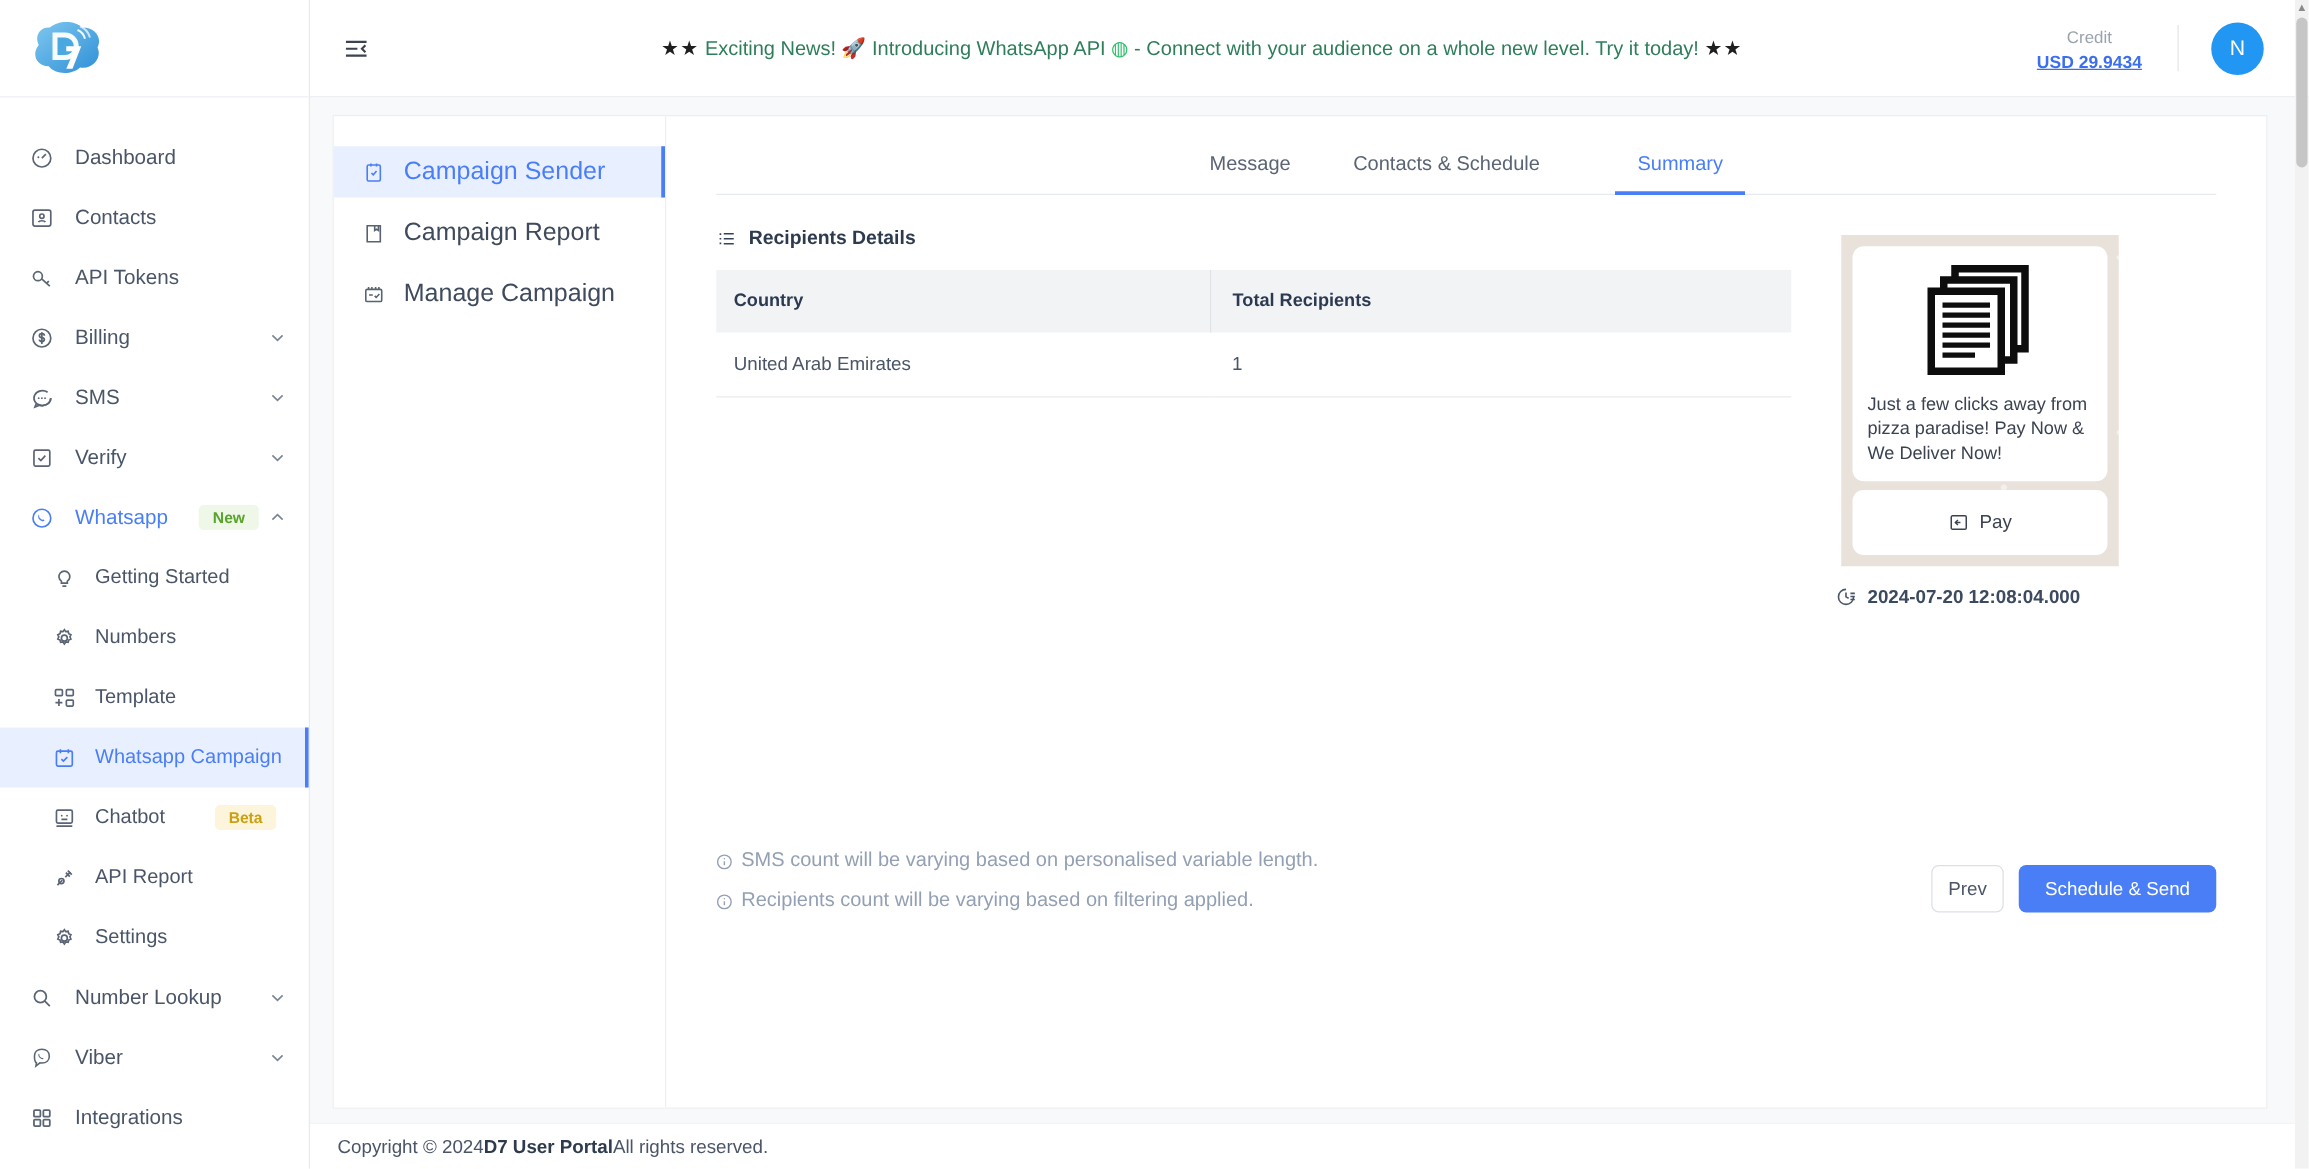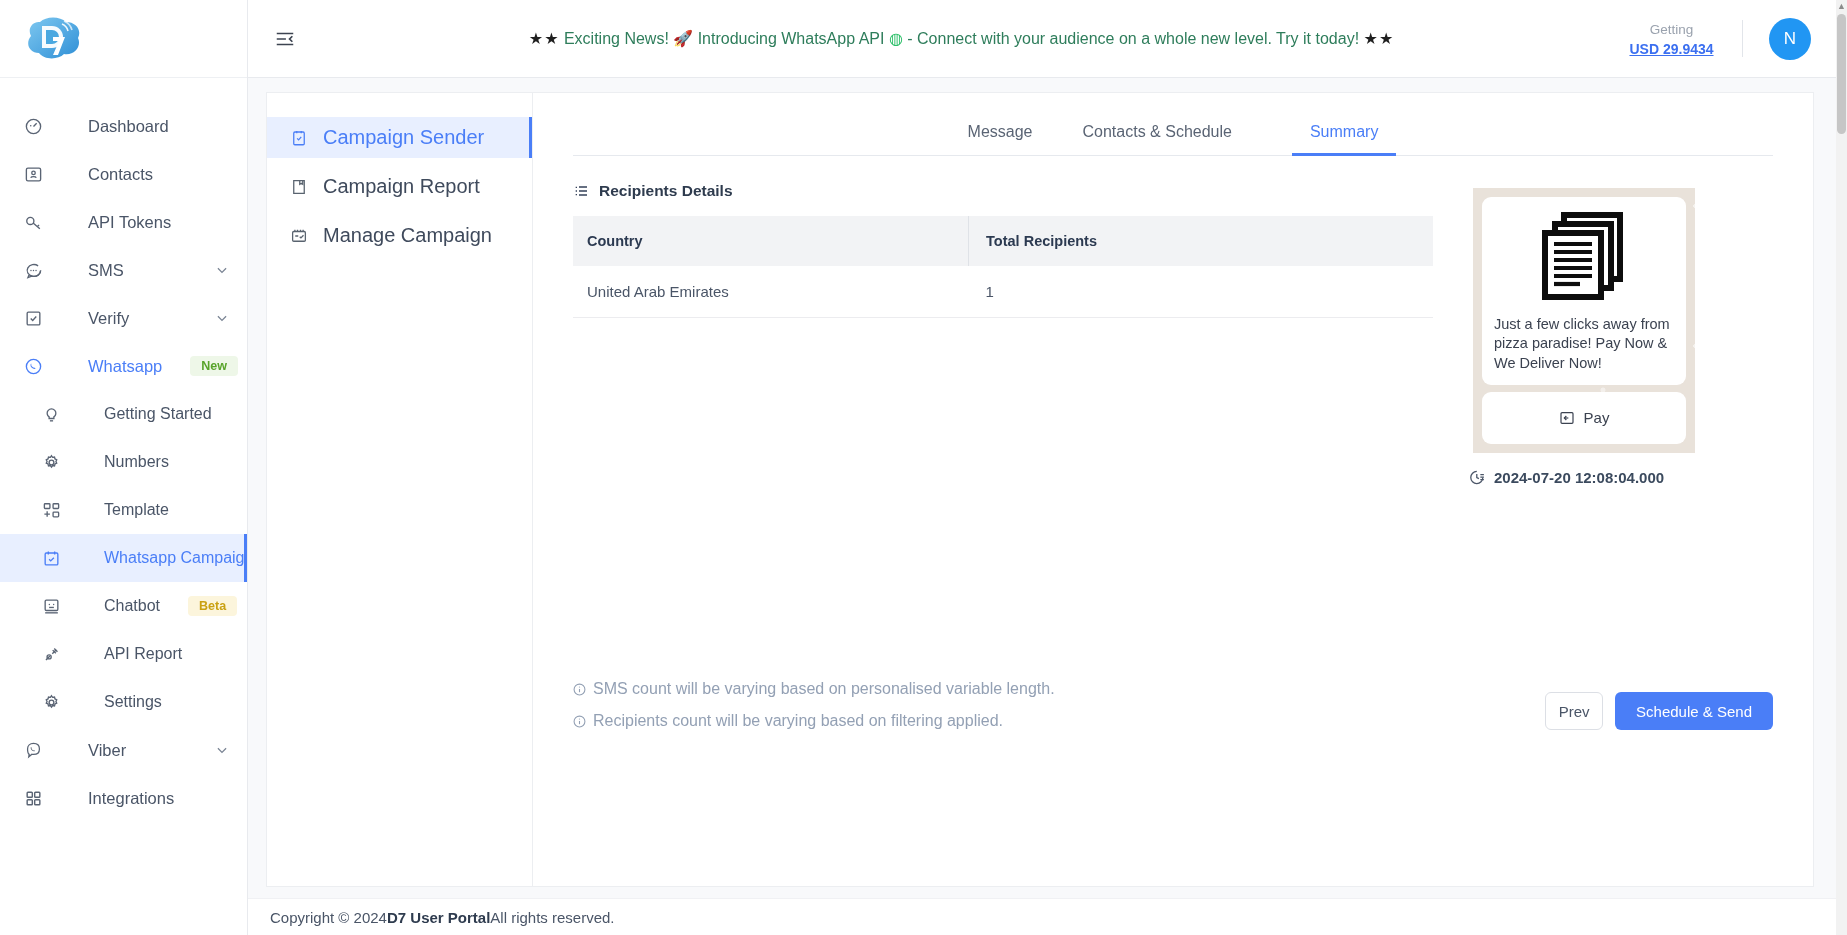--- a/index.html
+++ b/index.html
@@ -30,21 +30,20 @@
   .nav-list { padding-top: 24px; }
   .nav-item {
     display: flex; align-items: center;
     height: 48px;
     padding-left: 22px;
     padding-right: 18px;
     color: #4a5567;
     font-size: 16.5px;
     cursor: pointer;
     position: relative;
-    gap: 28px;
   }
   .nav-item .ic { width: 22px; height: 22px; flex: 0 0 22px; margin-right: 16px;
                   display:flex; align-items:center; justify-content:center; color:#5a6474; }
   .nav-item .ic svg { width: 19px; height: 19px; display:block; }
   .nav-label { flex: 1 1 auto; white-space: nowrap; }
   .chev { width: 14px; height: 14px; color:#7a8494; flex:0 0 14px; }
   .chev svg { width:14px; height:14px; display:block; }
 
   .nav-item.sub { padding-left: 40px; font-size: 16px; }
   .nav-item.sub .ic { margin-right: 14px; }
@@ -315,20 +314,35 @@
       <span class="ic">
           <svg viewBox="0 0 24 24" fill="none" stroke="currentColor" stroke-width="1.7">
             <circle cx="8" cy="10" r="4.5"></circle>
             <path d="M11.5 12.5L20 20"></path>
             <path d="M17 17l2-2"></path>
           </svg>
         </span>
       <span class="nav-label">API Tokens</span>
     </div>
 
+    <div class="nav-item">
+      <span class="ic">
+          <svg viewBox="0 0 24 24" fill="none" stroke="currentColor" stroke-width="1.7">
+            <circle cx="12" cy="12" r="9"></circle>
+            <path d="M14.5 9.5c0-1.1-1.1-2-2.5-2s-2.5.9-2.5 2 1.1 1.8 2.5 2 2.5.9 2.5 2-1.1 2-2.5 2-2.5-.9-2.5-2"></path>
+            <path d="M12 6v12"></path>
+          </svg>
+        </span>
+      <span class="nav-label">Billing</span>
+      <span class="chev">
+          <svg viewBox="0 0 24 24" fill="none" stroke="currentColor" stroke-width="2.2">
+            <path d="M5 9l7 7 7-7"></path>
+          </svg>
+        </span>
+    </div>
 
     <div class="nav-item">
       <span class="ic">
           <svg viewBox="0 0 24 24" fill="none" stroke="currentColor" stroke-width="1.7">
             <path d="M21 12a8.5 7.5 0 1 1-3.2-5.9"></path>
             <path d="M21 12a8.5 7.5 0 0 1-8.5 7.5c-1 0-2-.1-2.8-.4L5 21l1.3-3.3"></path>
             <circle cx="8.8" cy="12" r=".9" fill="currentColor" stroke="none"></circle>
             <circle cx="12" cy="12" r=".9" fill="currentColor" stroke="none"></circle>
             <circle cx="15.2" cy="12" r=".9" fill="currentColor" stroke="none"></circle>
           </svg>
@@ -445,20 +459,34 @@
     <div class="nav-item sub">
       <span class="ic">
           <svg viewBox="0 0 24 24" fill="none" stroke="currentColor" stroke-width="1.7">
             <circle cx="12" cy="12" r="3"></circle>
             <path d="M12 3.5l1.4 2 2.4-.4.6 2.4 2.2 1-1 2.2 1 2.2-2.2 1-.6 2.4-2.4-.4-1.4 2-1.4-2-2.4.4-.6-2.4-2.2-1 1-2.2-1-2.2 2.2-1 .6-2.4 2.4.4z"></path>
           </svg>
         </span>
       <span class="nav-label">Settings</span>
     </div>
 
+    <div class="nav-item">
+      <span class="ic">
+          <svg viewBox="0 0 24 24" fill="none" stroke="currentColor" stroke-width="1.8">
+            <circle cx="10.5" cy="10.5" r="6"></circle>
+            <path d="M15 15l5 5"></path>
+          </svg>
+        </span>
+      <span class="nav-label">Number Lookup</span>
+      <span class="chev">
+          <svg viewBox="0 0 24 24" fill="none" stroke="currentColor" stroke-width="2.2">
+            <path d="M5 9l7 7 7-7"></path>
+          </svg>
+        </span>
+    </div>
 
     <div class="nav-item">
       <span class="ic">
           <svg viewBox="0 0 24 24" fill="none" stroke="currentColor" stroke-width="1.6">
             <path d="M12 3c4.5 0 7.5 2.8 7.5 7 0 4.2-3 7-7.5 7-.7 0-1.4-.06-2-.2L6 20l.6-3.1C4.6 15.6 4.5 13 4.5 10c0-4.2 3-7 7.5-7z"></path>
             <path d="M9.6 8.3c-.3.7 0 1.7.9 2.6.9.9 1.9 1.2 2.6.9l.7.9c-1 .8-2.7.3-4-1s-1.8-3-1-4z" fill="currentColor" stroke="none"></path>
           </svg>
         </span>
       <span class="nav-label">Viber</span>
       <span class="chev">
@@ -489,21 +517,21 @@
       <path d="M3 6h18M3 12h10M3 18h18"></path>
         <path d="M20 9l-3 3 3 3"></path>
     </svg>
   </div>
 
   <div id="announce">
     <span class="star">★★</span><span> Exciting News! </span><span>🚀</span><span> Introducing WhatsApp API </span><span class="wa">◍</span><span> - Connect with your audience on a whole new level. Try it today! </span><span class="star">★★</span>
   </div>
 
   <div id="credit-box">
-    <div id="credit-label">Getting</div>
+    <div id="credit-label">Credit</div>
     <div id="credit-value">USD 29.9434</div>
   </div>
 
   <div id="avatar">N</div>
 </div>
 
 <div id="page">
   <div id="panel">
 
     <div id="subnav">

